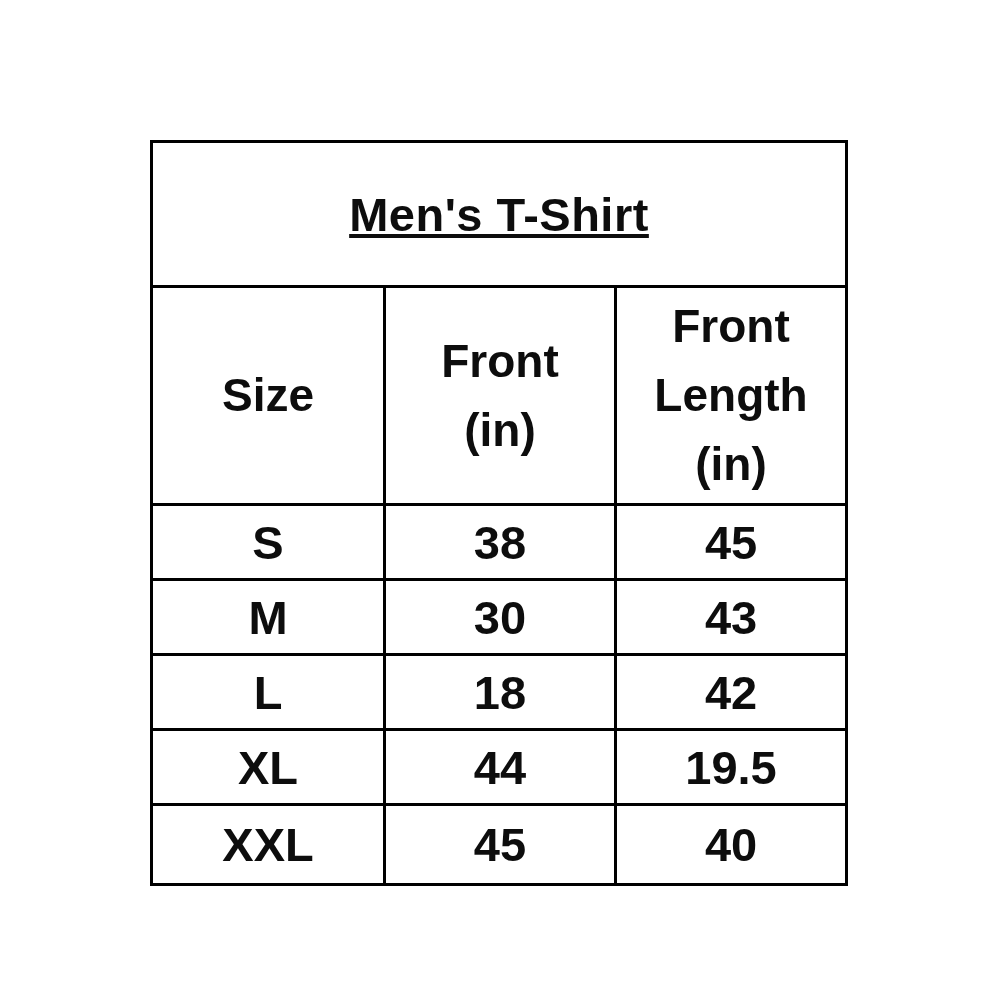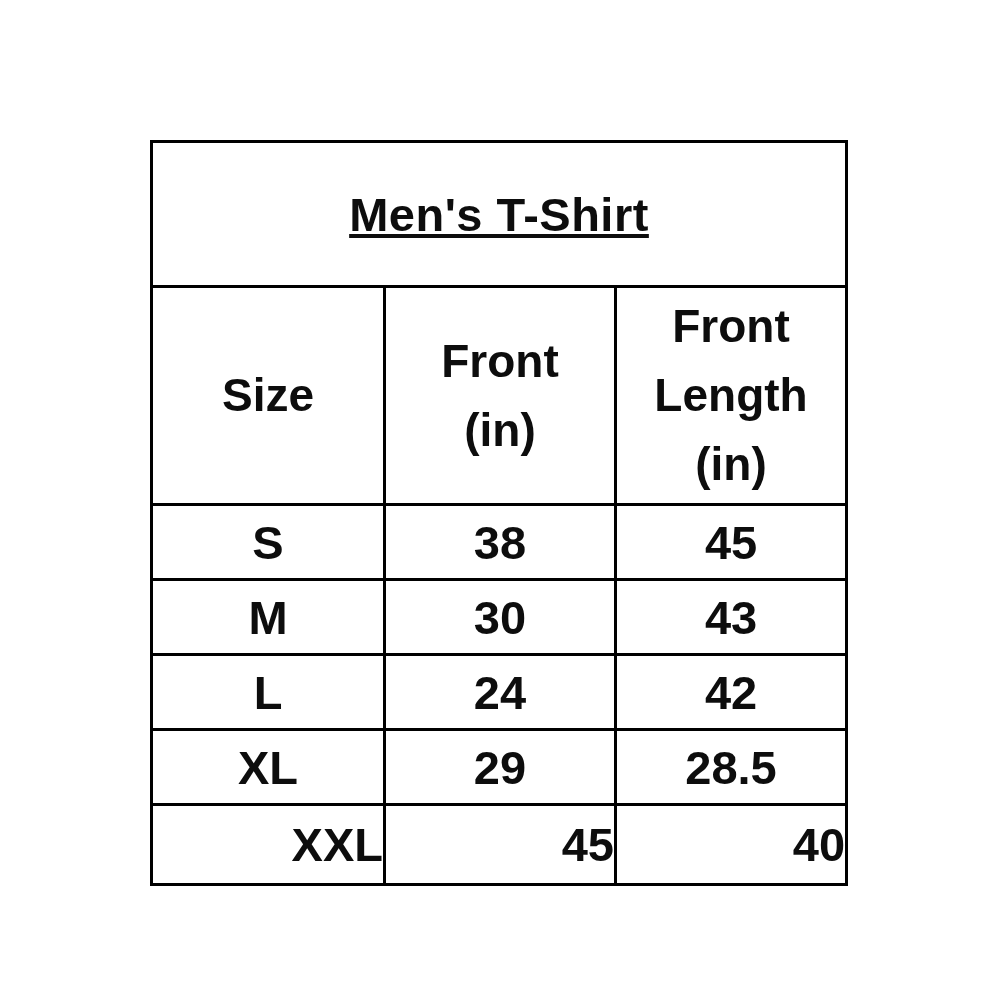--- a/index.html
+++ b/index.html
@@ -45,21 +45,20 @@
     font-size: 46px;
     line-height: 1.5;
     white-space: pre-line; 
   }
   .data-row td {
     height: 72px;
     font-size: 47px;
   }
   .data-row.last td {
     height: 77px;
-    text-align: right;
   }
 </style>
 </head>
 <body>
 
 <div class="canvas">
   <table class="size-table">
     <colgroup>
       <col style="width:233px">
       <col style="width:231px">
@@ -84,27 +83,27 @@
         <td>38</td>
         <td>45</td>
       </tr>
       <tr class="data-row">
         <td>M</td>
         <td>30</td>
         <td>43</td>
       </tr>
       <tr class="data-row">
         <td>L</td>
-        <td>24</td>
+        <td>18</td>
         <td>42</td>
       </tr>
       <tr class="data-row">
         <td>XL</td>
-        <td>29</td>
-        <td>28.5</td>
+        <td>44</td>
+        <td>19.5</td>
       </tr>
       <tr class="data-row last">
         <td>XXL</td>
         <td>45</td>
         <td>40</td>
       </tr>
     </tbody>
   </table>
 </div>
 

